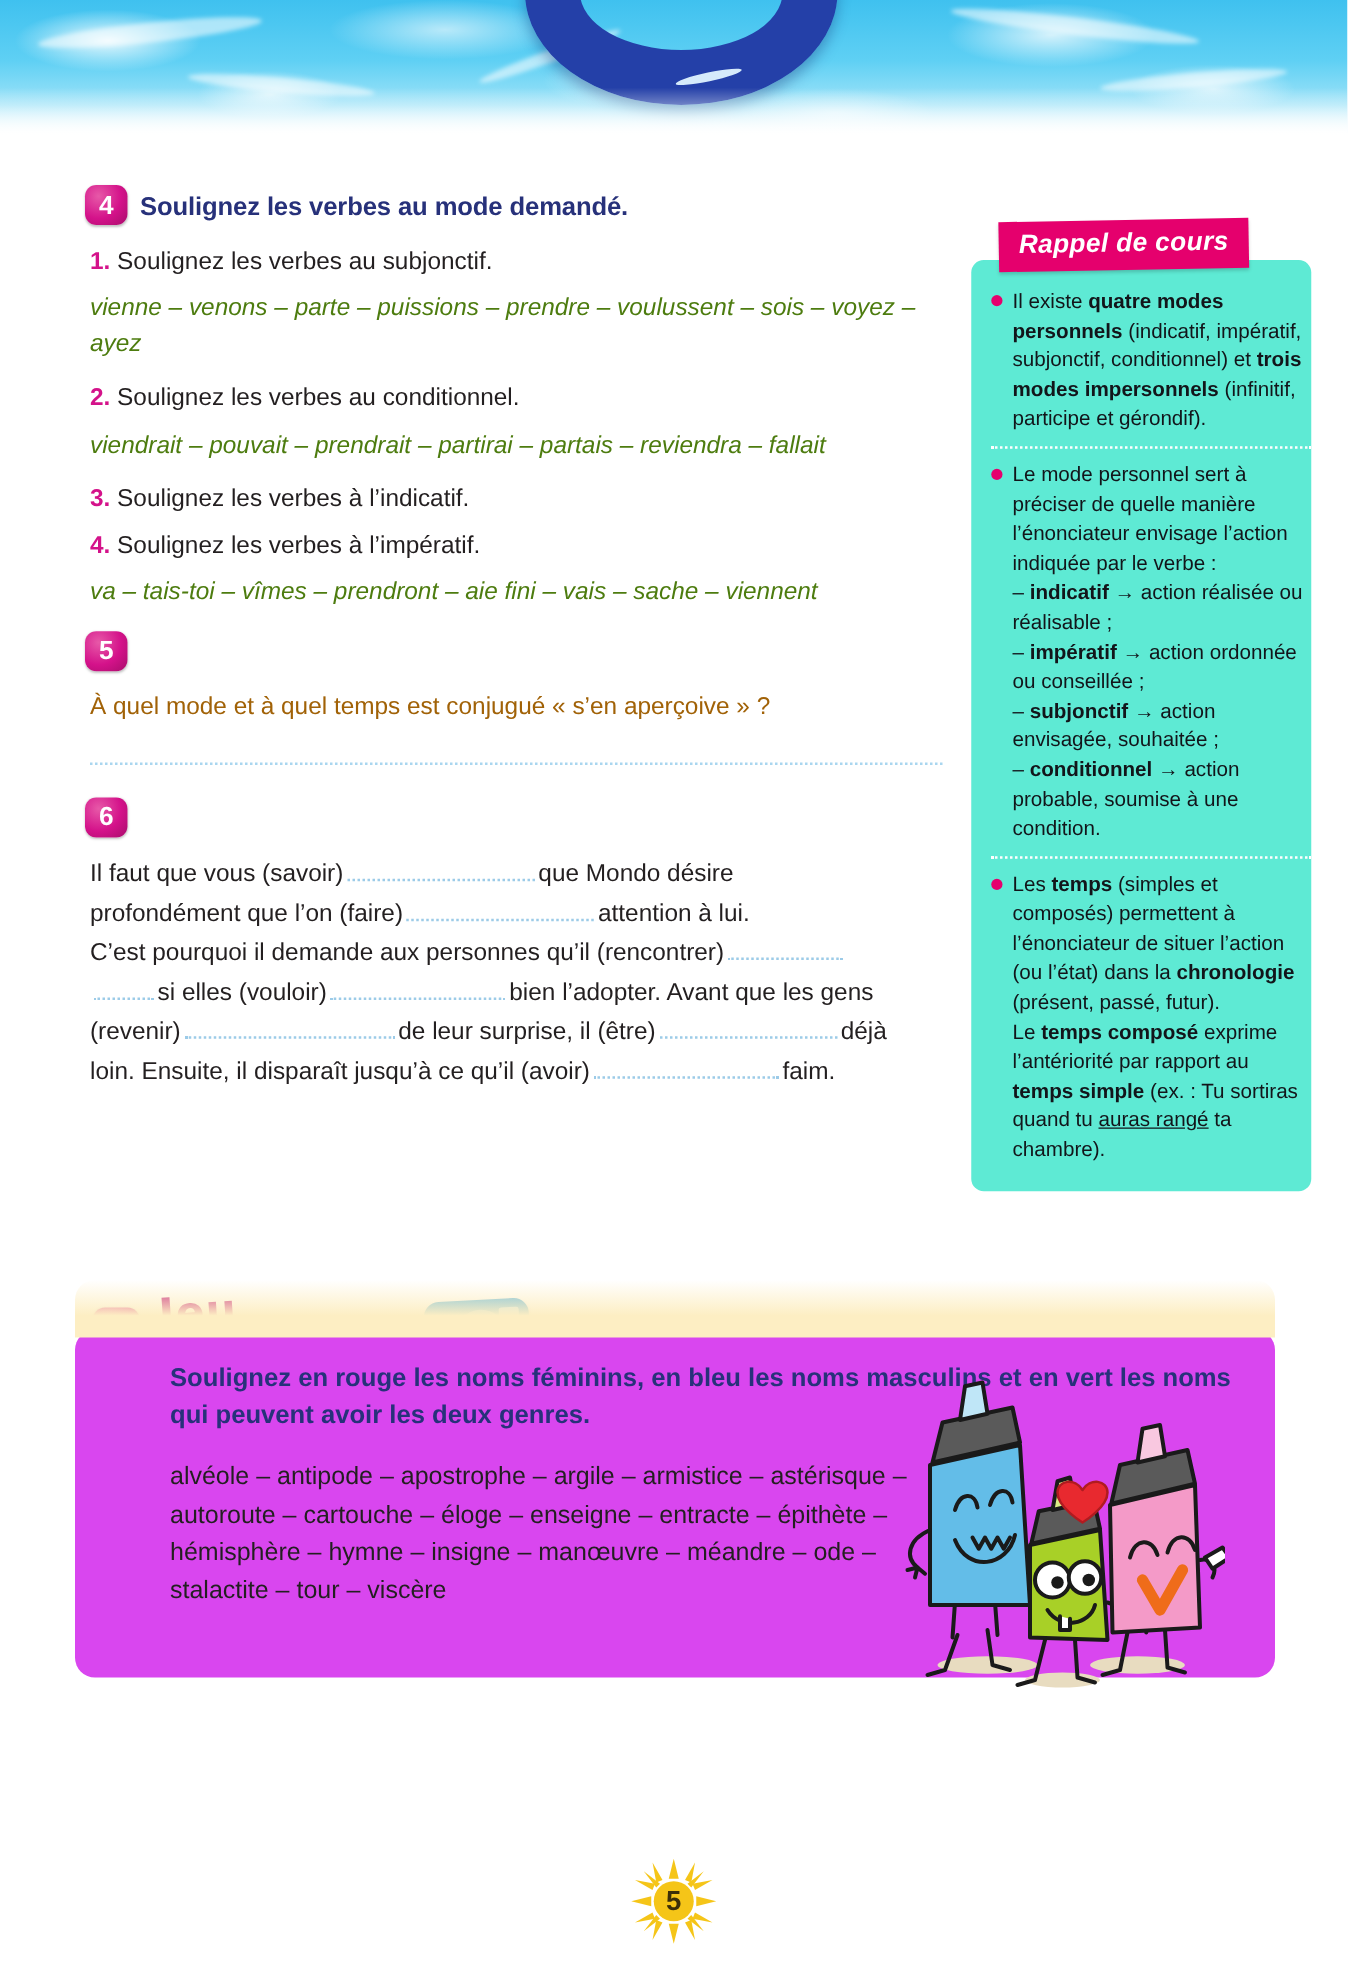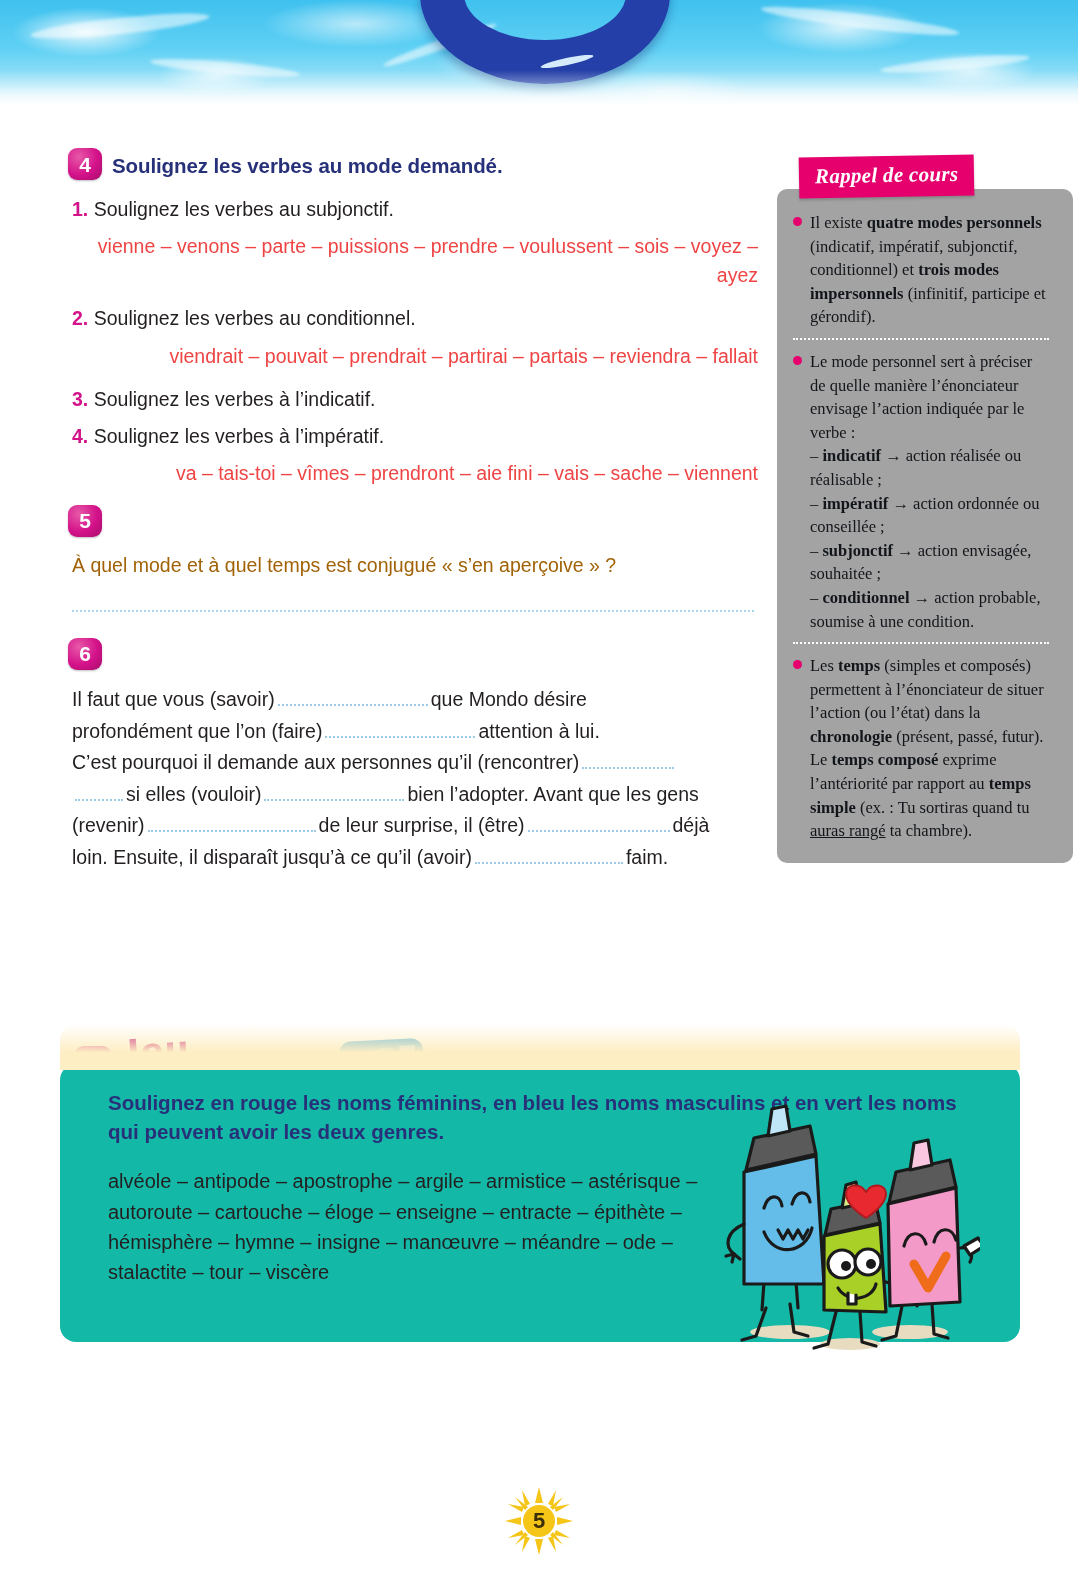--- a/index.html
+++ b/index.html
@@ -67,62 +67,62 @@
   .ex-head .title{
     color:#27317a; font-weight:bold; font-size:20.5px;
     line-height:1.45; padding-top:3px;
     letter-spacing:-.1px;
   }
   .sub-q{
     font-size:19.5px; color:#231f20; margin:0 0 8px 4px; line-height:1.5;
   }
   .sub-q .num{ color:#d4128a; font-weight:bold; }
   .verbs{
-    font-size:19.5px; color:#ef4444;
-    margin:0 0 14px 4px; line-height:1.5;text-align:right;
+    font-style:italic; font-size:19.5px; color:#4d7c0f;
+    margin:0 0 14px 4px; line-height:1.5;
   }
   .plain{
     font-size:19.5px; color:#a16207; margin:0 0 6px 4px; line-height:1.5;
   }
   .answer-line{
     border-bottom:2px dotted #a9d6ef;
     height:1px; margin:30px 4px 26px 4px;
   }
   .fill-block{ margin-left:4px; }
   .fill-line{
     font-size:19.5px; color:#231f20; line-height:1.62;
     white-space:nowrap;
   }
   .dots{
     display:inline-block; vertical-align:baseline;
     border-bottom:2px dotted #9ccbe8;
     height:13px; margin:0 3px;
   }
 
   
-  .rappel-wrap{ position:absolute; left:777px; top:156px; width:296px;font-family:Liberation Serif, serif; }
+  .rappel-wrap{ position:absolute; left:777px; top:176px; width:272px; }
   .rappel-banner{
     position:relative; z-index:2;
     display:inline-block;
     background:#e5006d;
     color:#ffffff;
     font-weight:bold; font-size:21px;
     padding:7px 16px 9px 16px;
     margin-left:22px;
     transform:rotate(-1deg);
     font-style:italic;
     letter-spacing:.3px;
     box-shadow:0 2px 3px rgba(0,0,0,.18);
   }
   .rappel-box{
     position:relative; z-index:1;
     margin-top:-8px;
-    background:#a3a3a3;
+    background:#5eead4;
     border-radius:10px;
-    padding:22px 24px 20px 16px;
+    padding:22px 0 20px 16px;
     color:#12151a;
     font-size:16.5px;
     line-height:1.43;
   }
   .rappel-p{ margin:0; position:relative; padding-left:17px; }
   .rappel-p .bullet{
     position:absolute; left:0; top:6px;
     width:9px; height:9px; border-radius:50%;
     background:#e5006d;
   }
@@ -177,23 +177,23 @@
   .camera .flash{
     position:absolute; right:8px; top:7px; width:16px; height:8px;
     border-radius:2px; background:#bfe3f5;
   }
   .camera .btn1{ position:absolute; left:8px; top:12px; width:7px; height:7px; border-radius:50%; background:#bfe3f5;}
   .camera .btn2{ position:absolute; left:8px; top:26px; width:6px; height:6px; border-radius:50%; background:#bfe3f5;}
   .camera .btn3{ position:absolute; right:12px; bottom:10px; width:6px; height:6px; border-radius:50%; background:#bfe3f5;}
 
   .jeu-panel{
     position:relative;
-    background:#14b8a6;
+    background:#d946ef;
     border-radius:16px;
-    padding:24px 30px 34px 48px;
+    padding:24px 30px 34px 76px;
     min-height:232px;
     margin-top:-34px;
   }
   .jeu-panel::before{
     content:""; position:absolute; left:0; top:-40px; width:100%; height:46px;
     background:linear-gradient(180deg, rgba(253,238,195,0) 0%, #fdeec3 62%);
     border-radius:16px 16px 0 0;
   }
   .jeu-instruction{
     position:relative;

